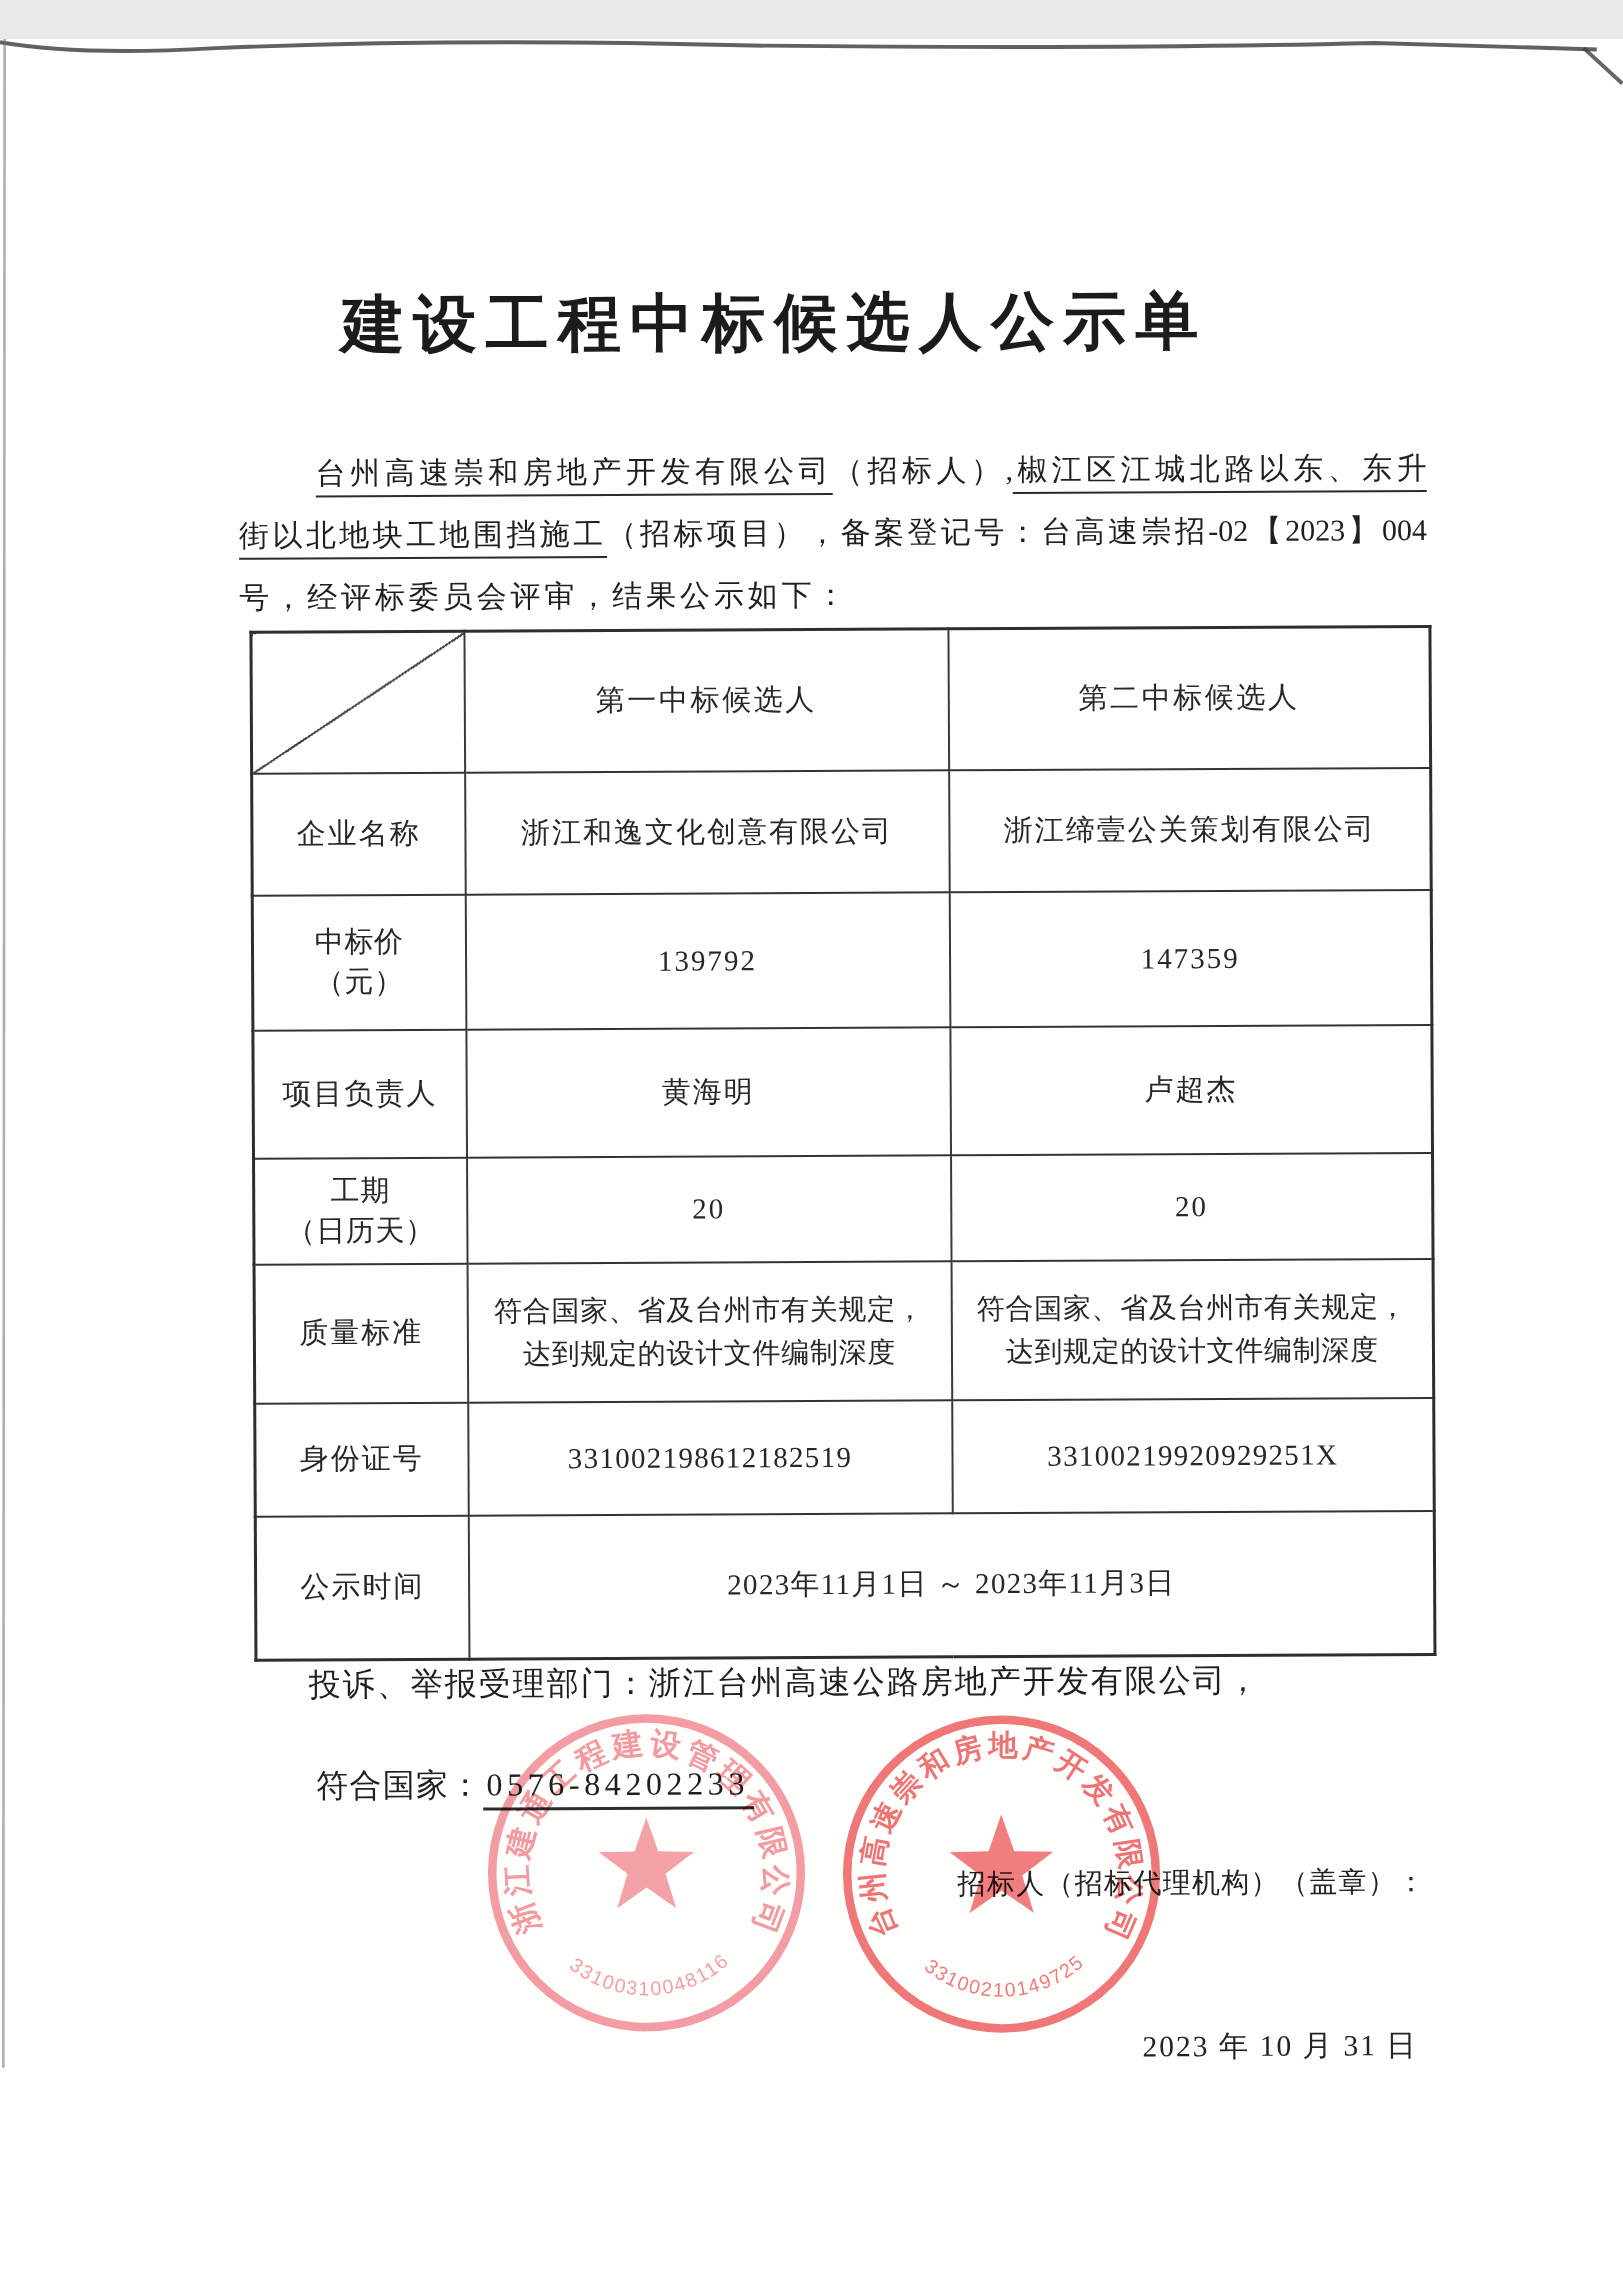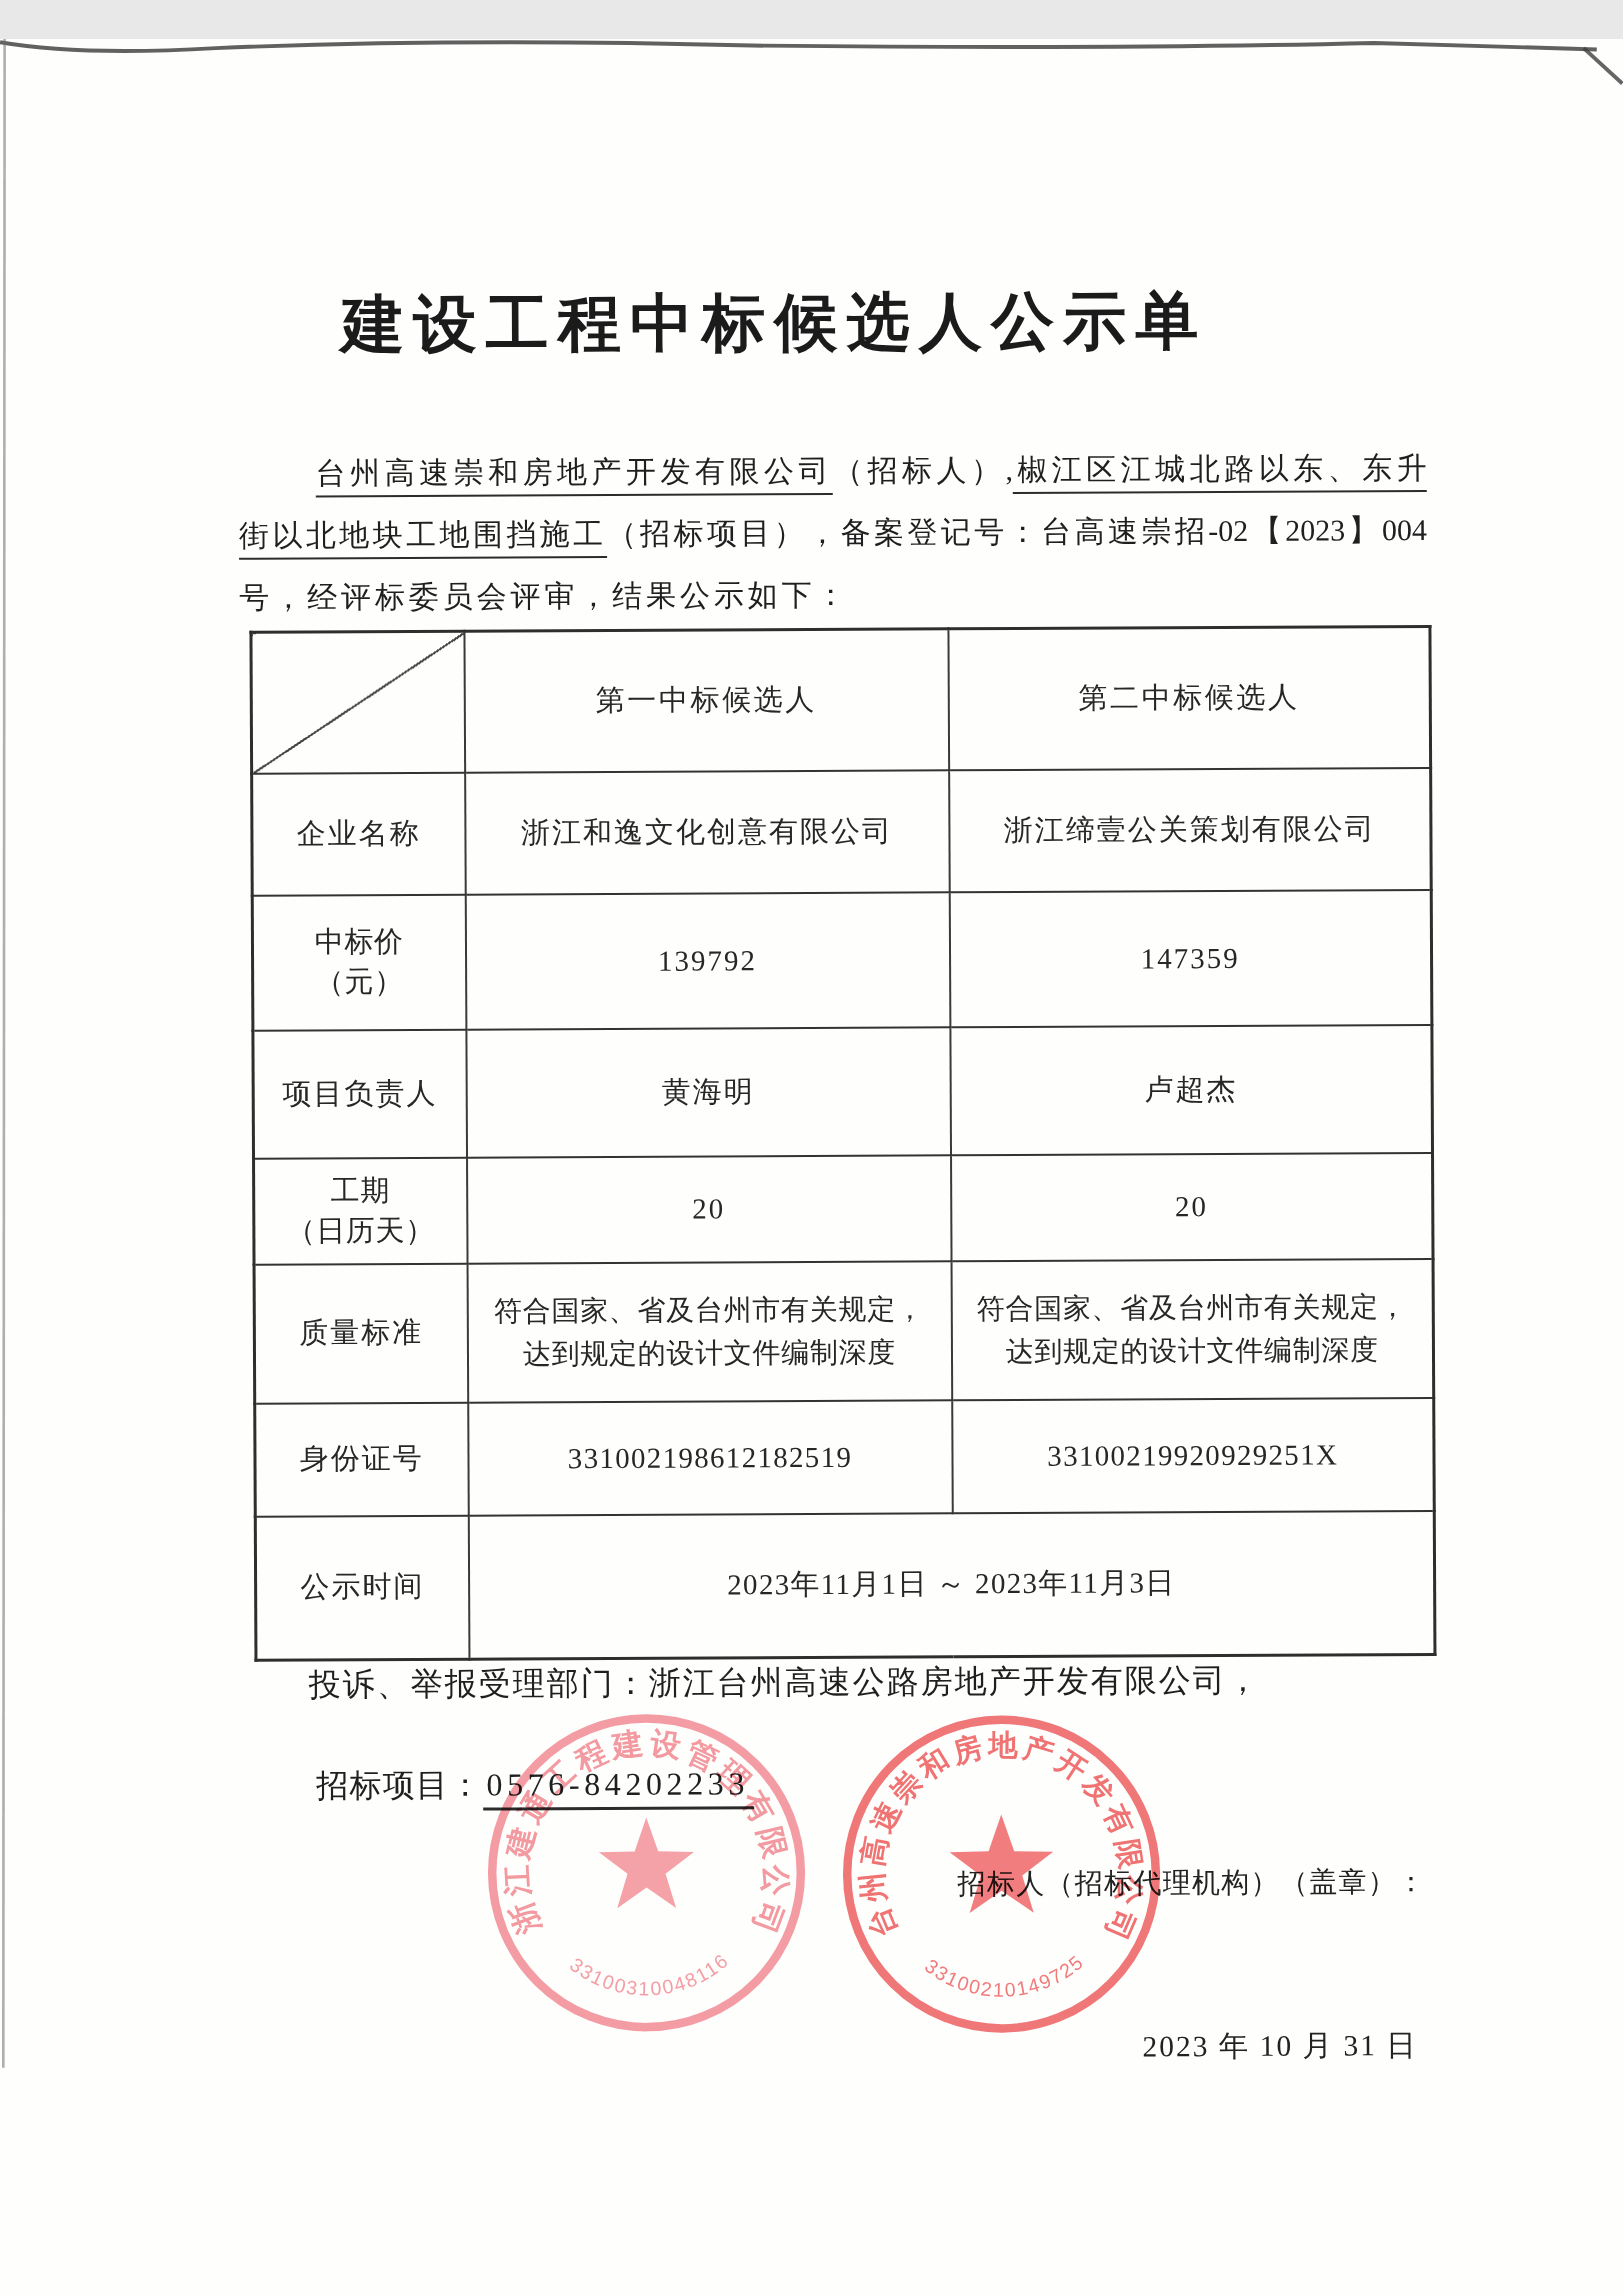--- a/index.html
+++ b/index.html
@@ -130,21 +130,21 @@
       </tr>
       <tr style="height:144px">
         <td class="lbl">公示时间</td>
         <td class="period" colspan="2">2023年11月1日 ～ 2023年11月3日</td>
       </tr>
     </tbody>
       </table>
 
     <div class="complaint">投诉、举报受理部门：浙江台州高速公路房地产开发有限公司，</div>
 
-    <div class="phone"><span>招标项目：</span><span class="u2">0576-84202233</span></div>
+    <div class="phone"><span>符合国家：</span><span class="u2">0576-84202233</span></div>
 
     <div class="sig">招标人（招标代理机构）（盖章）：</div>
 
     <div class="date">2023 年 10 月 31 日</div>
 
     <svg class="stamp" style="left: 473px; top: 1663px; color: rgb(242, 148, 155);" width="340" height="340" viewBox="0 0 520 520">
       <defs>
         <path id="arcTextL" d="M 102.4 351 A 182 182 0 1 1 417.6 351" fill="none"></path>
         <path id="arcNumL" d="M 139.7 404 A 188 188 0 0 0 380.3 404" fill="none"></path>
         <path id="starShape" d="M 0 -85 L -20 -27.5 L -80.8 -26.3 L -32.3 10.5 L -50 68.8 L 0 34 L 50 68.8 L 32.3 10.5 L 80.8 -26.3 L 20 -27.5 Z"></path>

